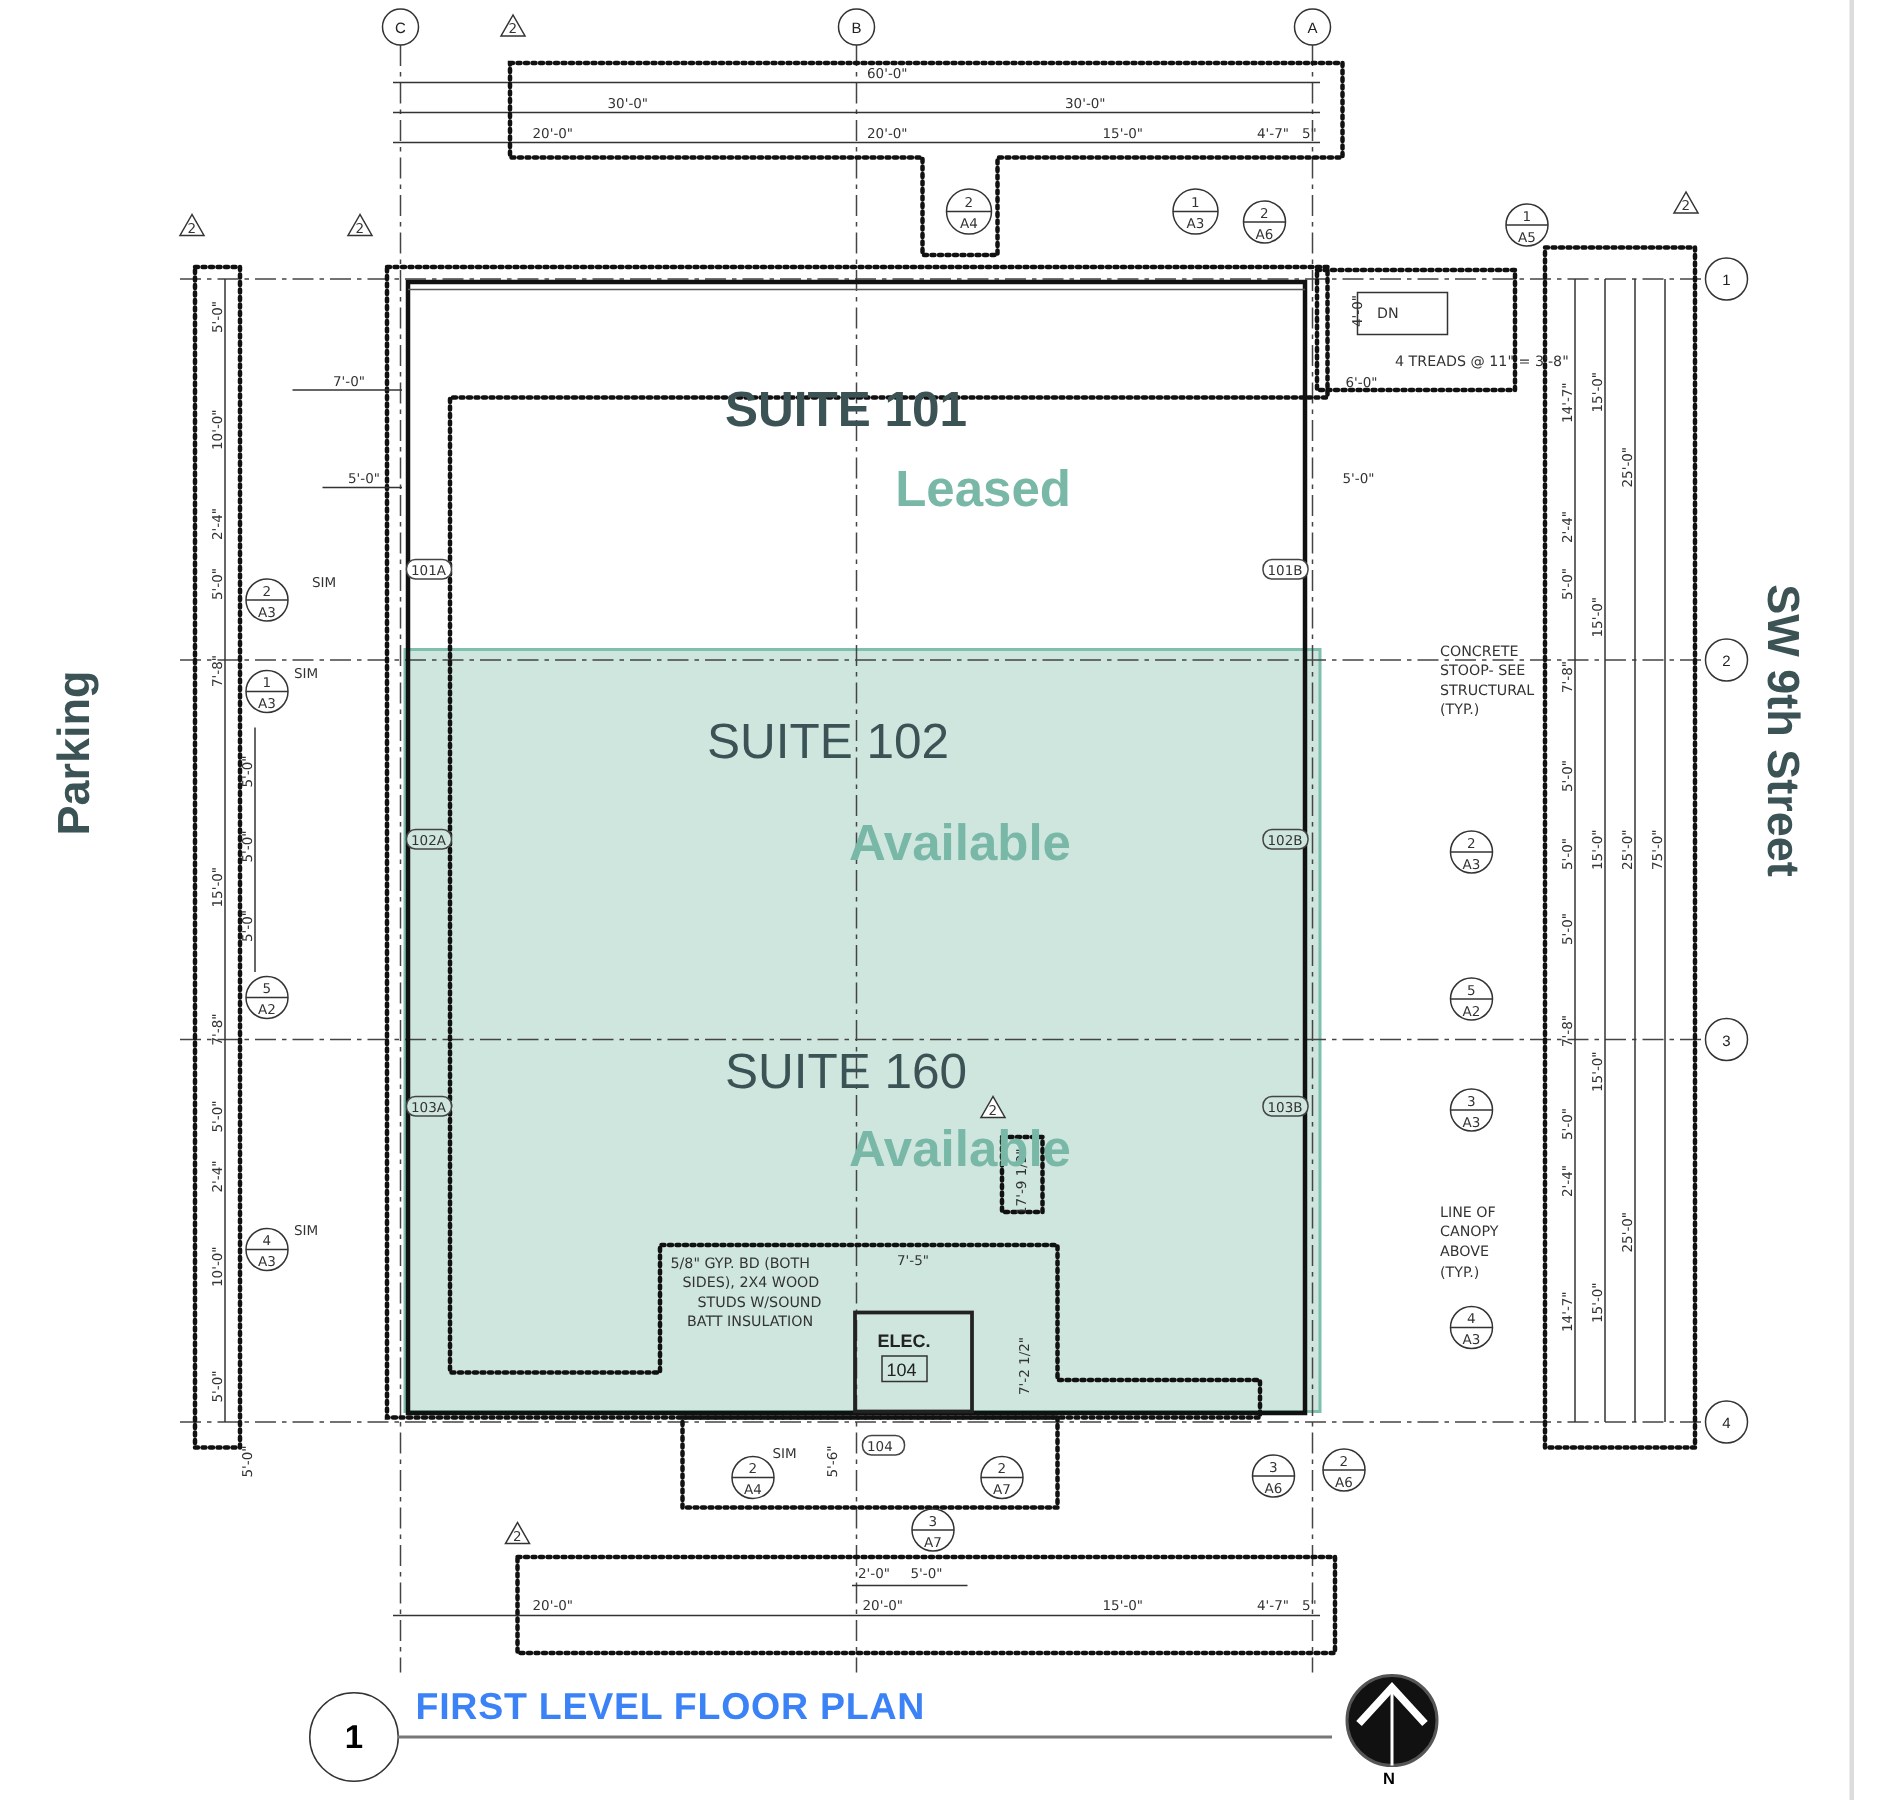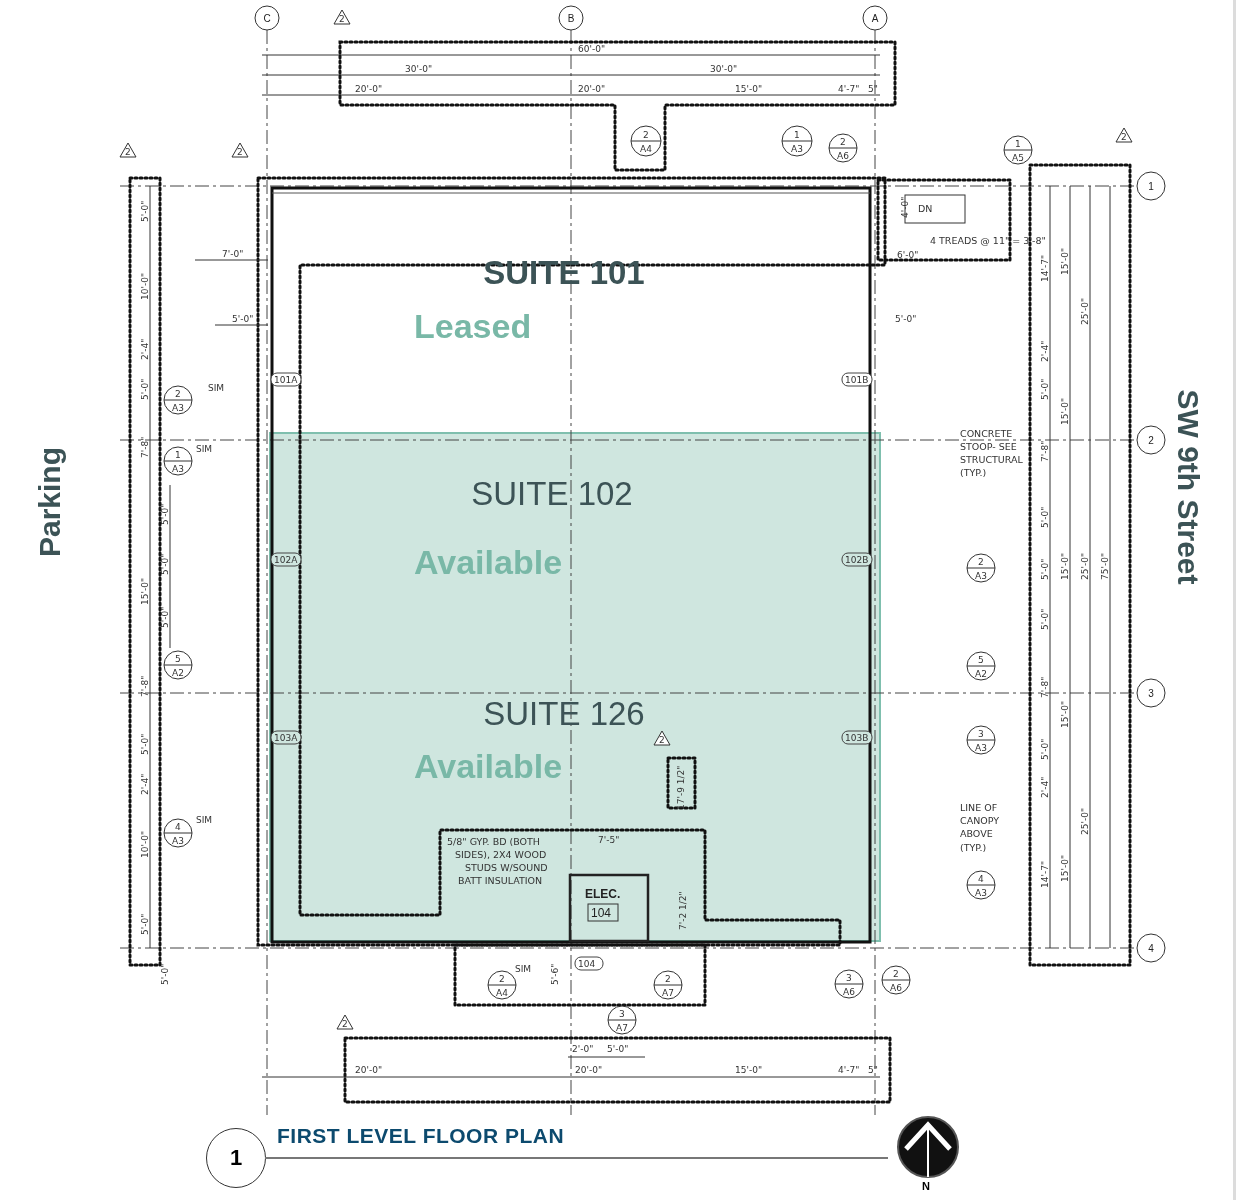--- a/index.html
+++ b/index.html
@@ -7,23 +7,23 @@
   .edge{position:absolute;left:1233px;top:0;width:3px;height:1200px;background:#dcdcdc;}
   svg.plan{position:absolute;left:0;top:0;}
   .t{font-family:"Liberation Sans",sans-serif;fill:#222;}
   .dim{font-size:9px;fill:#333;font-family:"DejaVu Sans",sans-serif;}
   .note{font-size:9.5px;fill:#333;font-family:"DejaVu Sans",sans-serif;}
   .cloud{fill:none;stroke:#111;stroke-width:3;stroke-dasharray:2 3;stroke-linecap:round;}
   .cl{stroke:#444;stroke-width:1;stroke-dasharray:14 4 3 4;fill:none;}
   .ln{stroke:#333;stroke-width:1;fill:none;}
   .wall{stroke:#111;stroke-width:3;fill:none;}
   .suite-title{position:absolute;font-size:33px;color:#3c5356;text-align:center;width:300px;}
-  .suite-status{position:absolute;font-size:34px;color:#79b8a7;text-align:left;width:300px;font-weight:bold;}
+  .suite-status{position:absolute;font-size:34px;color:#79b8a7;text-align:right;width:300px;font-weight:bold;}
   .side-label{position:absolute;font-size:30px;font-weight:bold;color:#3c5356;white-space:nowrap;}
-  .title{position:absolute;left:277px;top:1124px;font-size:21px;font-weight:bold;color:#0c4a6e;letter-spacing:0.5px;}
+  .title{position:absolute;left:277px;top:1124px;font-size:25px;font-weight:bold;color:#3b82f6;letter-spacing:0.5px;}
   .plan-num{position:absolute;left:206px;top:1128px;width:58px;height:58px;border:1.5px solid #333;border-radius:50%;text-align:center;line-height:58px;font-size:22px;font-weight:bold;}
   .title-rule{position:absolute;left:265px;top:1157px;width:623px;height:2px;background:#777;}
   .north{position:absolute;left:896px;top:1115px;width:64px;height:64px;}
   .north-label{position:absolute;left:922px;top:1180px;font-size:11px;font-weight:bold;}
 </style>
 </head>
 <body>
 
 <div class="edge"></div>
 
@@ -297,21 +297,21 @@
   <text class="dim" x="868" y="1073">5"</text>
   <line class="ln" x1="568" y1="1057" x2="645" y2="1057"></line>
   <text class="dim" x="572" y="1052">2'-0"</text>
   <text class="dim" x="607" y="1052">5'-0"</text>
 </svg>
 
 <div class="suite-title" style="left:414px;top:254px;font-weight:bold;">SUITE 101</div>
 <div class="suite-status" style="left:414px;top:307px;">Leased</div>
 <div class="suite-title" style="left:402px;top:475px;">SUITE 102</div>
 <div class="suite-status" style="left:414px;top:543px;">Available</div>
-<div class="suite-title" style="left:414px;top:695px;">SUITE 126</div>
+<div class="suite-title" style="left:414px;top:695px;">SUITE 160</div>
 <div class="suite-status" style="left:414px;top:747px;">Available</div>
 
 <div class="side-label" style="left:-5px;top:485px;transform:rotate(-90deg);">Parking</div>
 <div class="side-label" style="left:1090px;top:470px;transform:rotate(90deg);">SW 9th Street</div>
 
 <div class="plan-num">1</div>
 <div class="title">FIRST LEVEL FLOOR PLAN</div>
 <div class="title-rule"></div>
 <svg class="north" viewBox="0 0 64 64">
   <circle cx="32" cy="32" r="30" fill="#111" stroke="#555" stroke-width="2"></circle>

